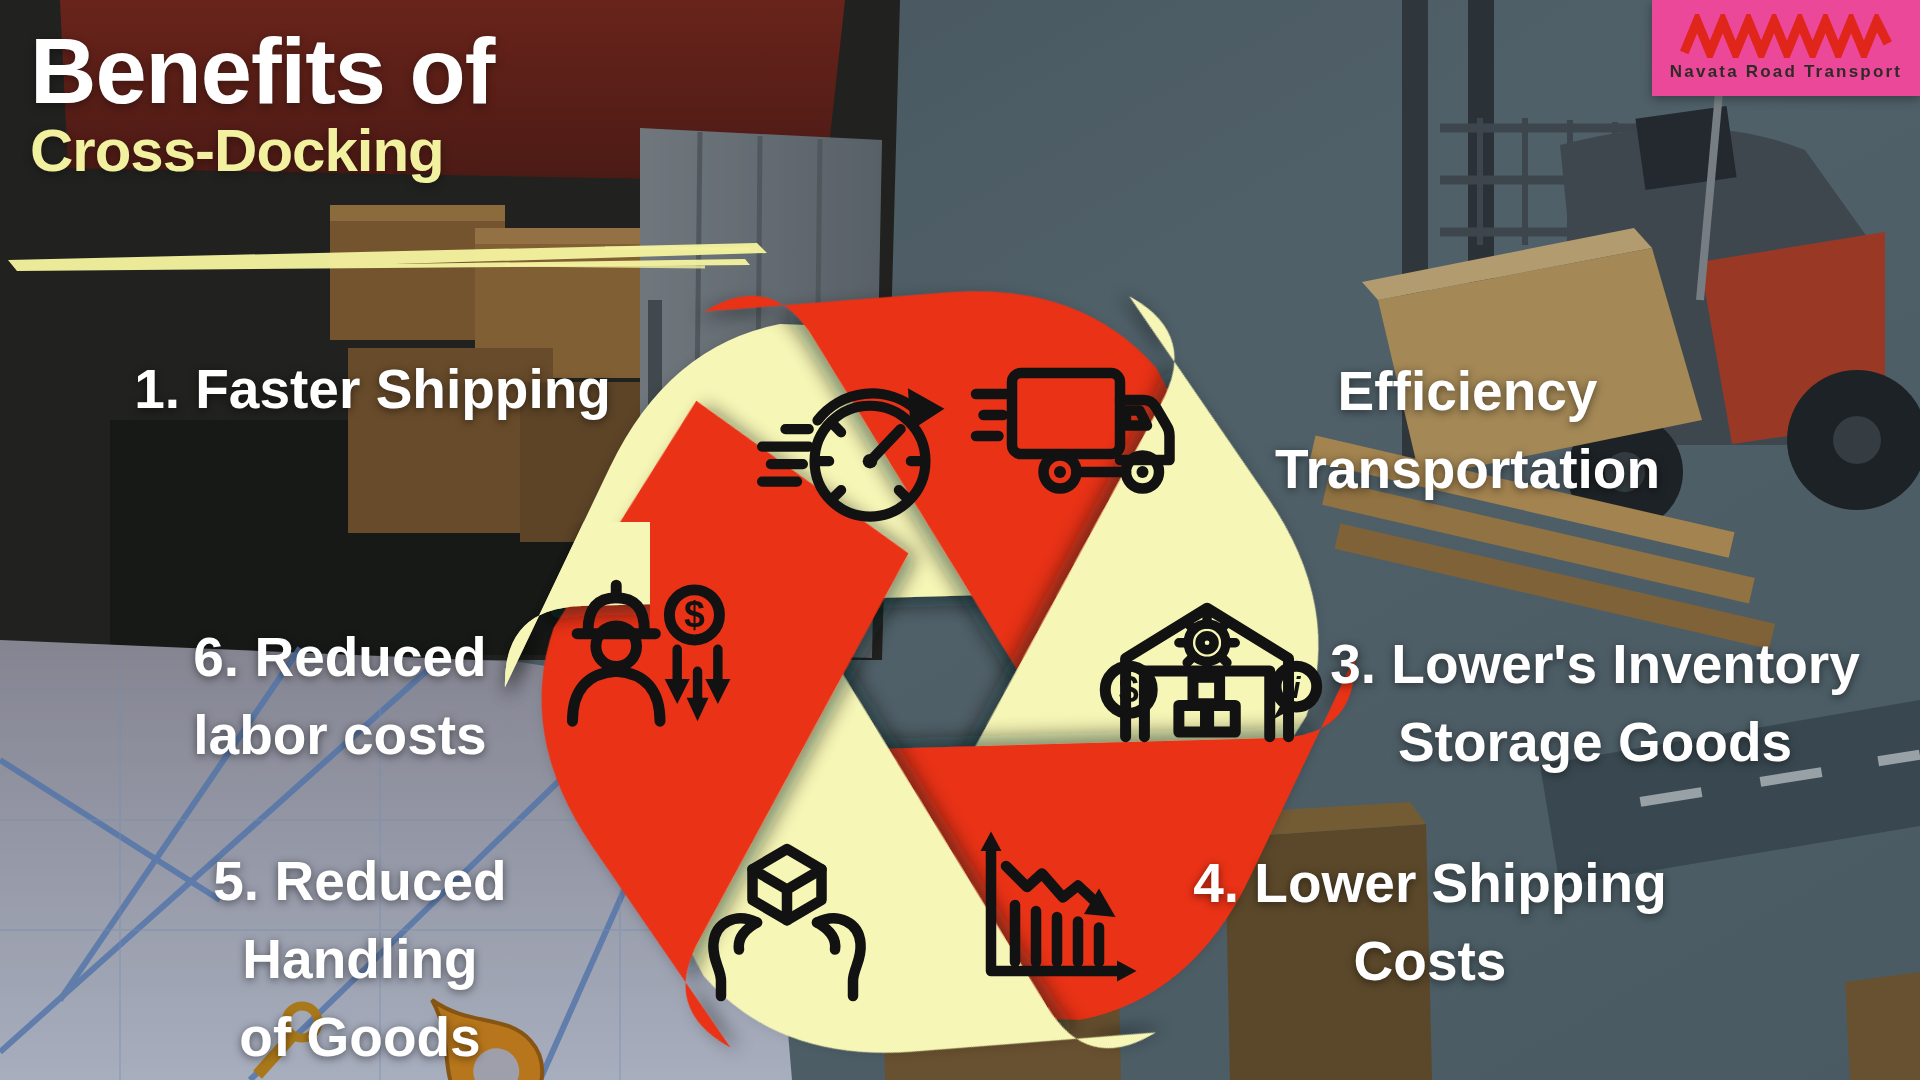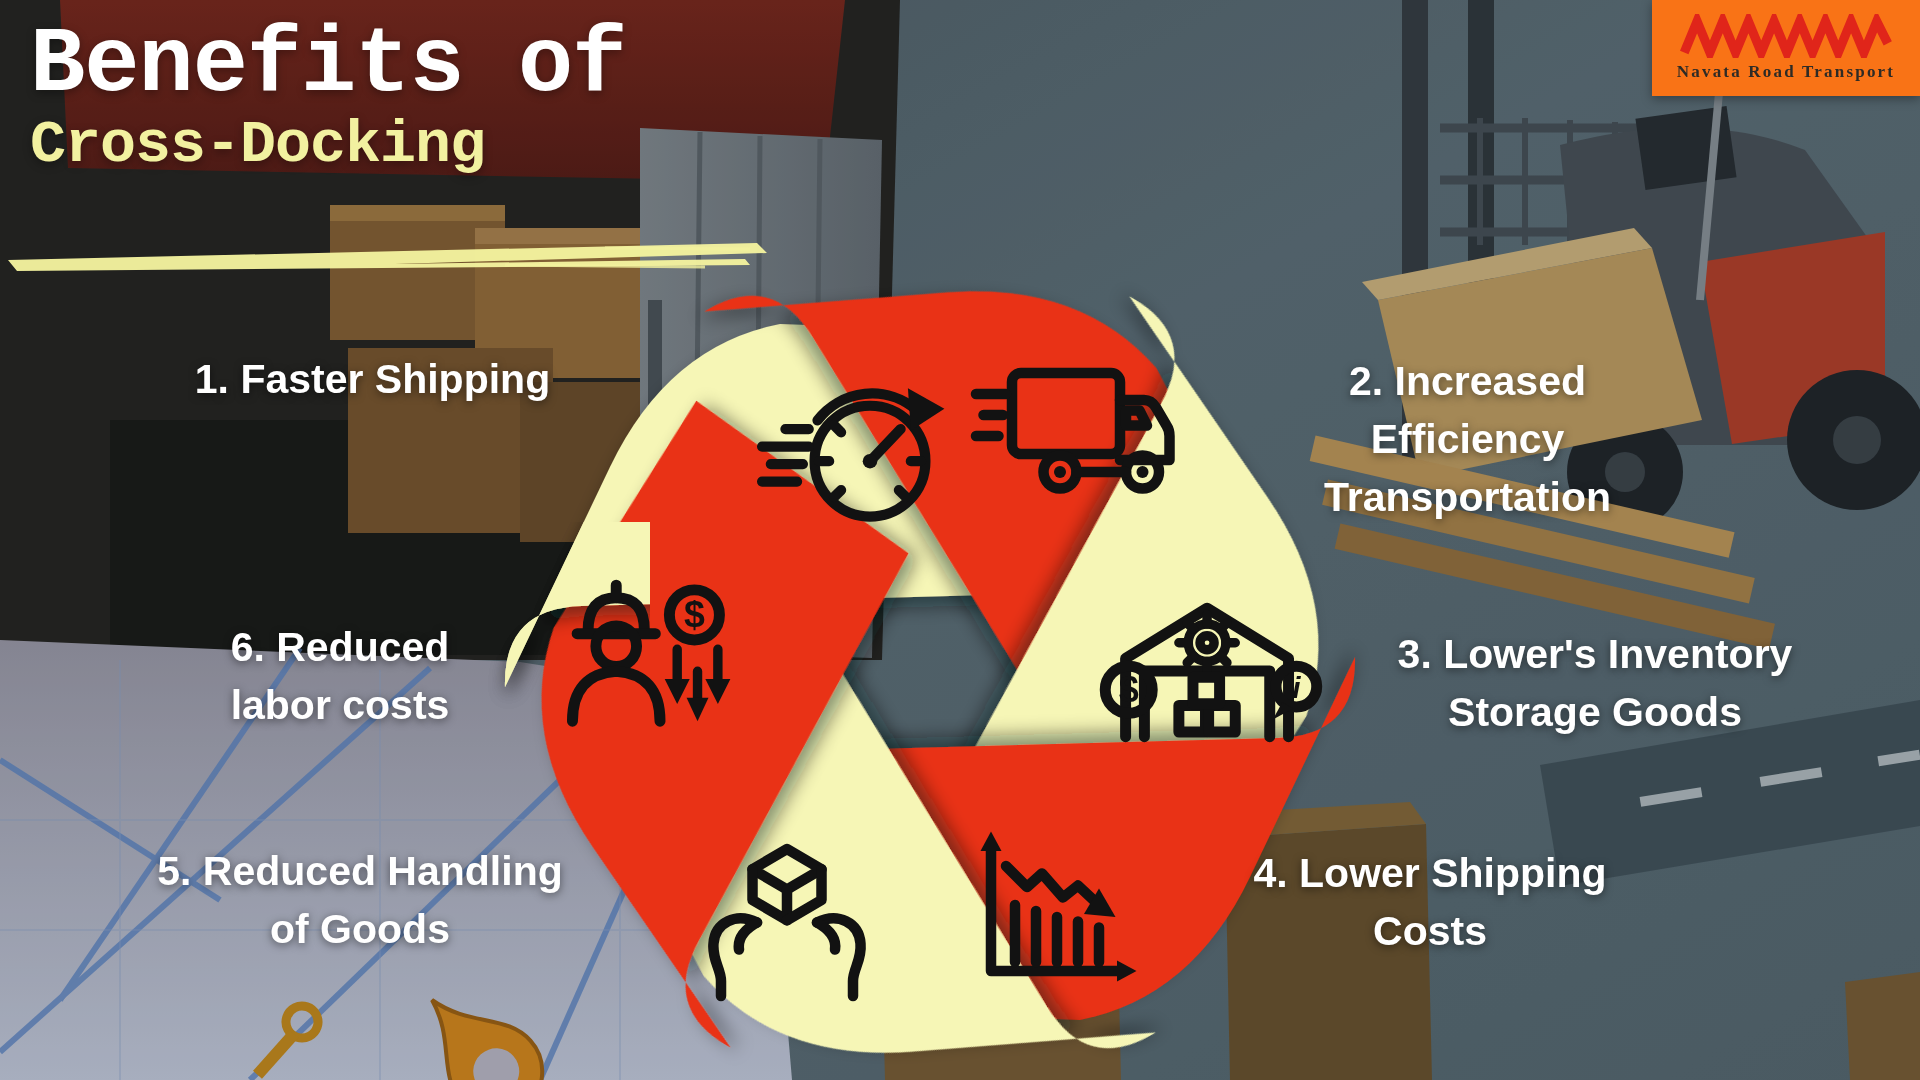--- a/index.html
+++ b/index.html
@@ -5,33 +5,33 @@
   html,body{margin:0;padding:0;}
   body{
     width:1920px;height:1080px;overflow:hidden;position:relative;
     background:#5c6c74;
     font-family:"Liberation Sans","DejaVu Sans",sans-serif;
   }
   .abs{position:absolute;}
   
   #bg{left:0;top:0;width:1920px;height:1080px;z-index:0;}
   
-  .title-block{left:30px;top:18px;z-index:6;line-height:1.04;font-family:Liberation Mono, monospace;}
+  .title-block{left:30px;top:24px;z-index:6;line-height:1.04;}
   .title-line1{font-size:92px;font-weight:800;color:#ffffff;letter-spacing:-1px;
     text-shadow:0 3px 10px rgba(0,0,0,.35);}
   .title-line2{font-size:60px;font-weight:800;color:#f2f1a0;letter-spacing:-1px;
     text-shadow:0 3px 10px rgba(0,0,0,.35);}
   #underline{left:5px;top:240px;z-index:6;}
   
-  .logo-box{left:1652px;top:0;width:268px;height:96px;background:#f97316;z-index:7;
+  .logo-box{left:1652px;top:0;width:268px;height:96px;background:#ec4899;z-index:7;
     box-shadow:0 3px 10px rgba(0,0,0,.35);display:flex;flex-direction:column;
-    align-items:center;justify-content:center;gap:4px;font-family:Liberation Serif, serif;}
+    align-items:center;justify-content:center;gap:4px;}
   .logo-tagline{font-size:17px;font-weight:700;letter-spacing:2.2px;color:#2e2b26;white-space:nowrap;}
   
-  .benefit{z-index:5;color:#fff;font-weight:800;font-size:41px;line-height:1.42;
+  .benefit{z-index:5;color:#fff;font-weight:800;font-size:55px;line-height:1.42;
     text-align:center;text-shadow:0 2px 9px rgba(0,0,0,.5);}
   #benefit-1{left:115px;top:350px;width:515px;}
   #benefit-2{left:1240px;top:352px;width:455px;}
   #benefit-3{left:1330px;top:625px;width:530px;}
   #benefit-4{left:1170px;top:844px;width:520px;}
   #benefit-5{left:95px; top:842px;width:530px;}
   #benefit-6{left:100px;top:618px;width:480px;}
   
   #cycle{left:440px;top:232px;width:980px;height:1000px;z-index:2;}
   .icon-svg{z-index:3;}
@@ -271,21 +271,20 @@
   <svg width="230" height="44" viewBox="0 0 230 48">
     <path d="M4 42 L18 8 L32 42 L46 8 L60 42 L74 8 L88 42 L102 8 L116 42 L130 8 L144 42 L158 8 L172 42 L186 8 L200 42 L214 8 L226 32" fill="none" stroke="#e0251a" stroke-width="10" stroke-linejoin="miter"></path>
   </svg>
   <div class="logo-tagline">Navata Road Transport</div>
 </div>
 
 <div id="benefit-1" class="abs benefit">
     <div>1. Faster Shipping</div>
   </div>
 <div id="benefit-2" class="abs benefit">
-    <div>2. Increased</div>
     <div>Efficiency</div>
     <div>Transportation</div>
   </div>
 <div id="benefit-3" class="abs benefit">
     <div>3. Lower's Inventory</div>
     <div>Storage Goods</div>
   </div>
 <div id="benefit-4" class="abs benefit">
     <div>4. Lower Shipping</div>
     <div>Costs</div>

